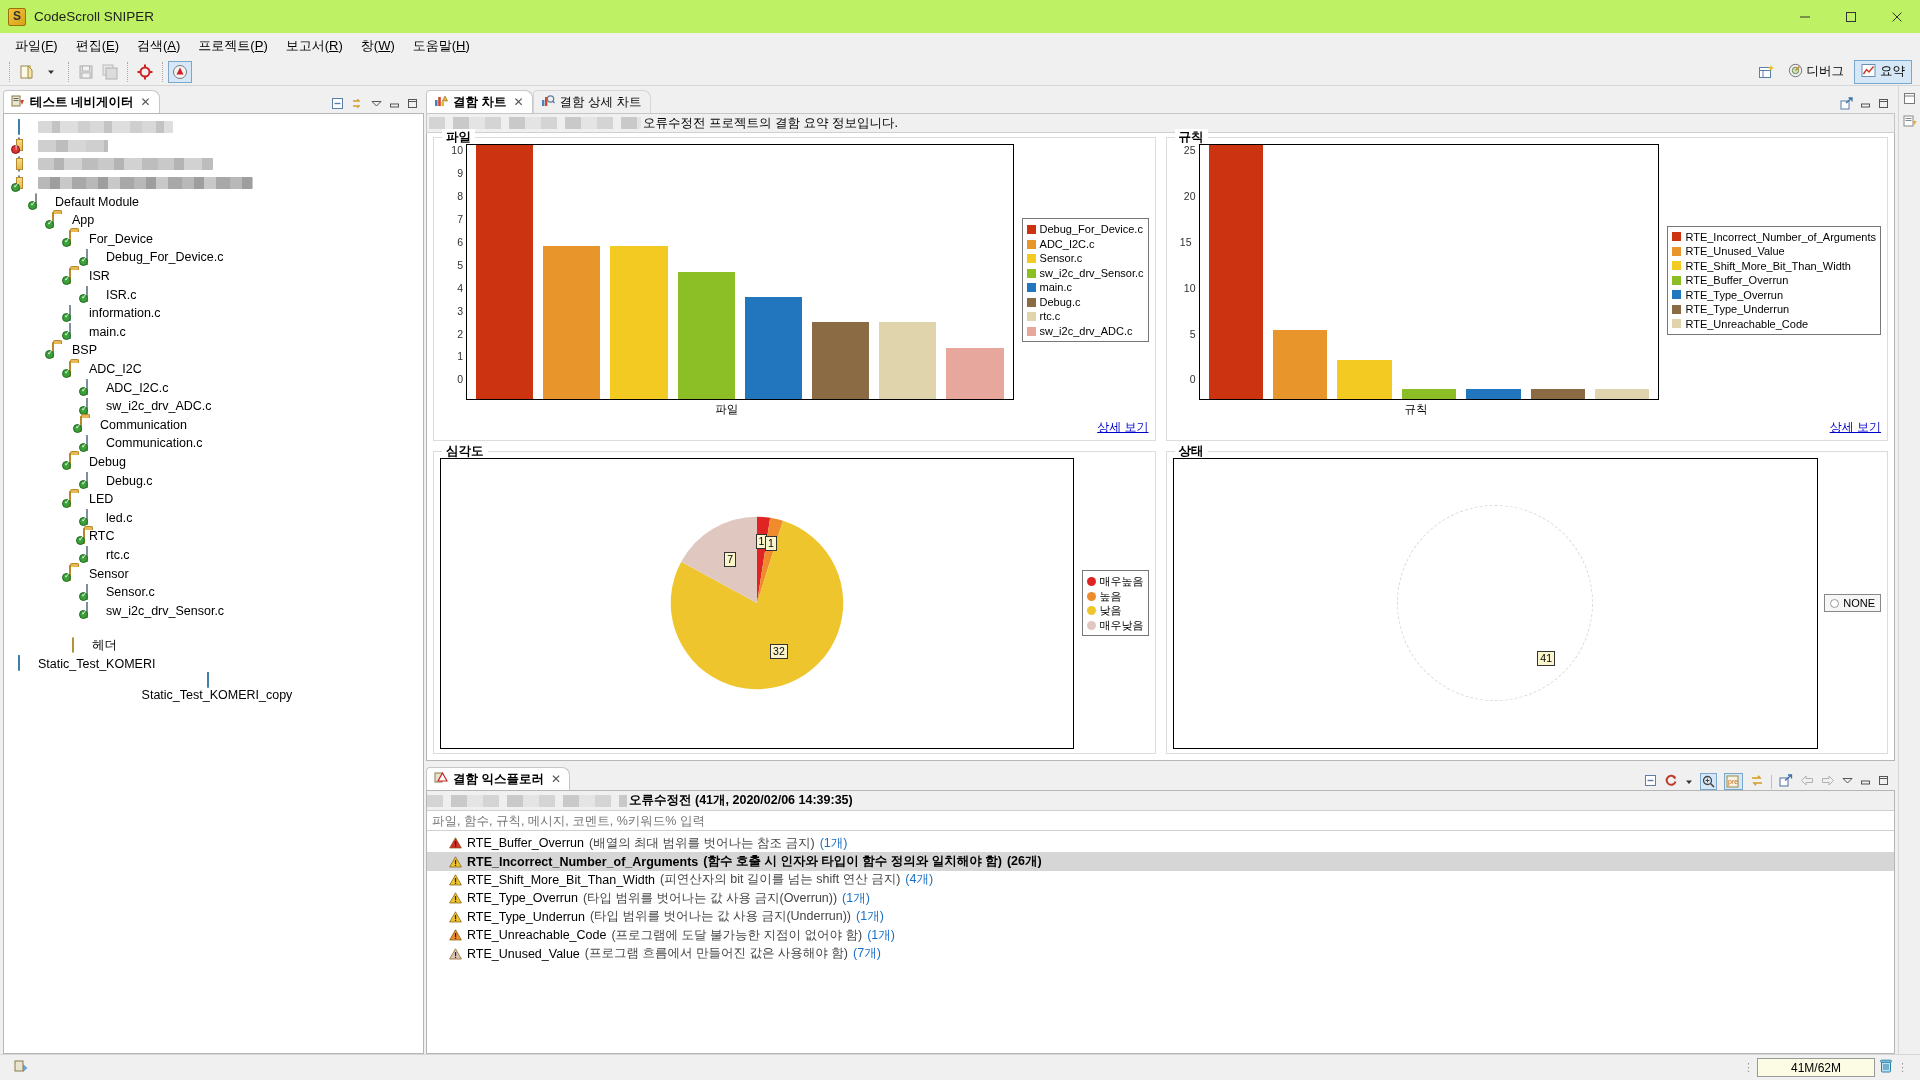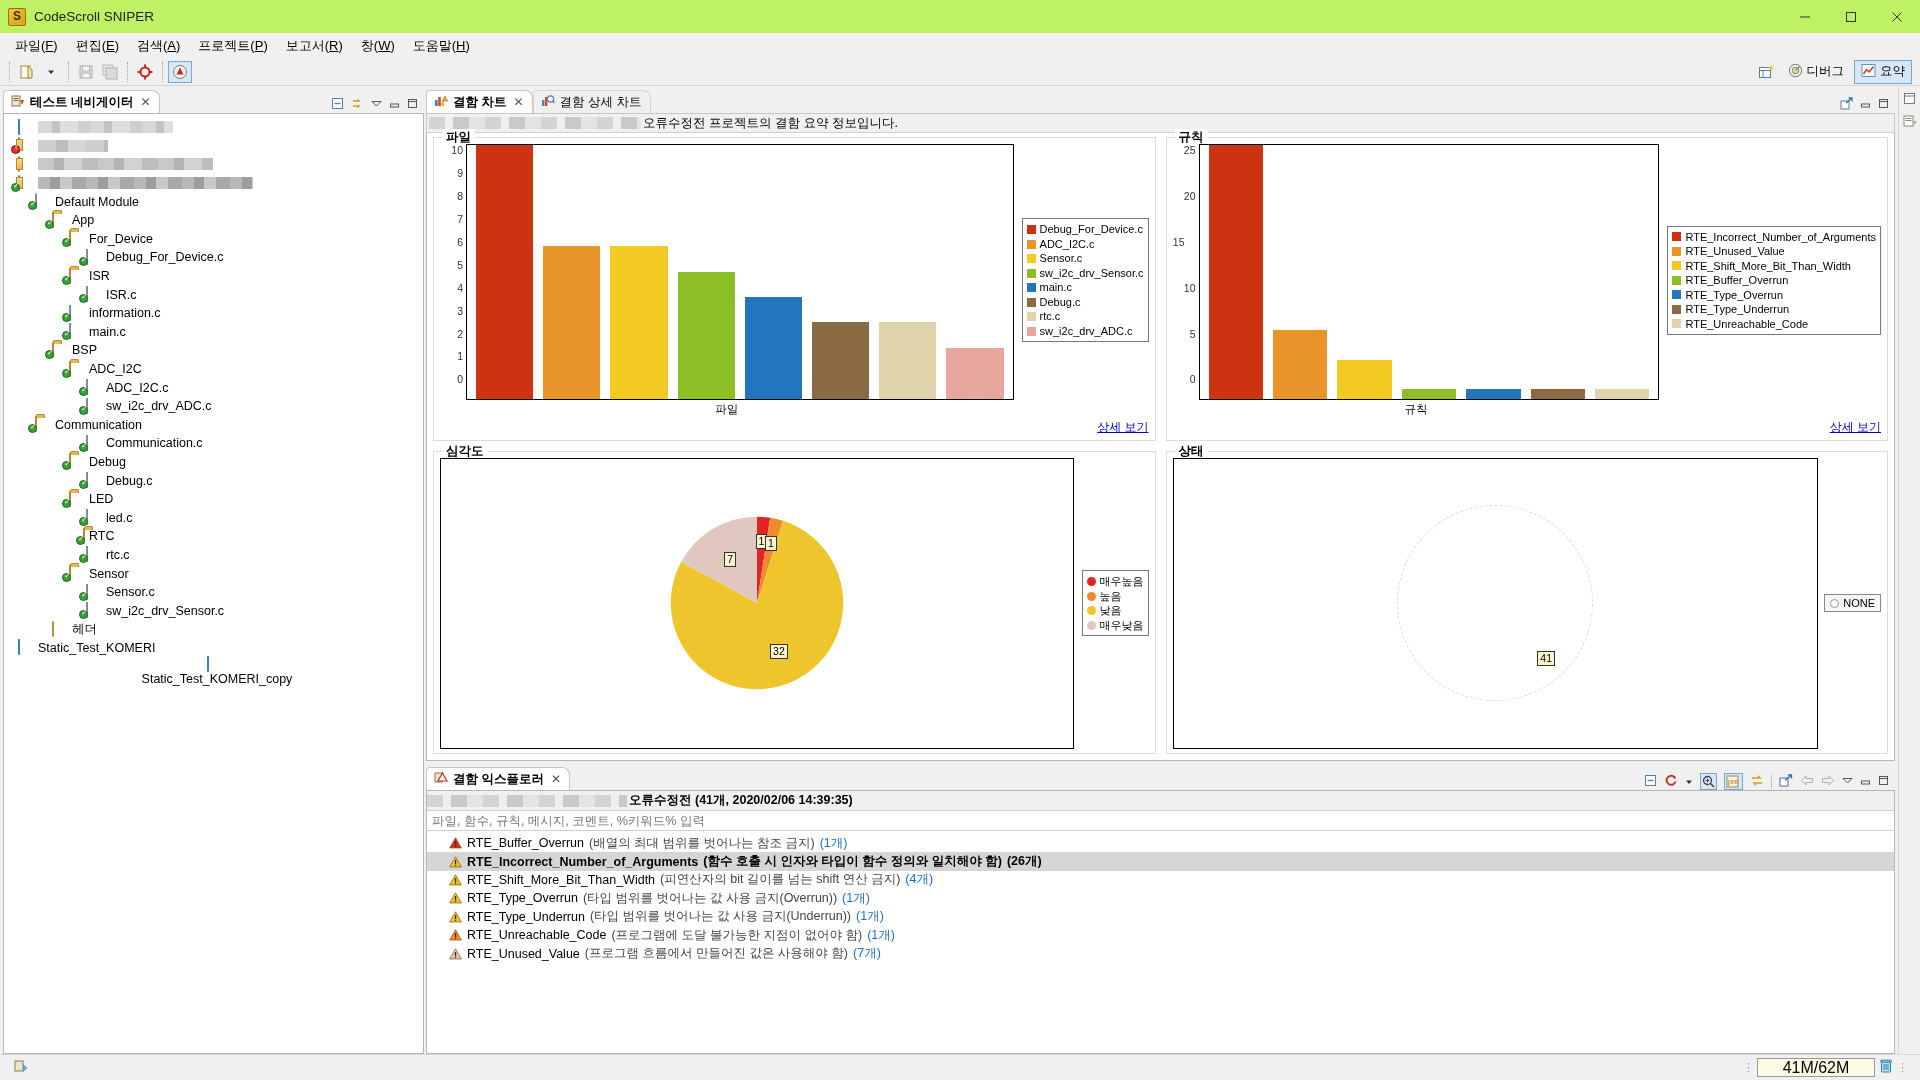--- a/index.html
+++ b/index.html
@@ -125,21 +125,21 @@
   .warn { width:13px; height:12px; position:relative; flex:none; }
   .ename { color:#000; }
   .edesc { color:#444; }
   .ecount { color:#1a6fc4; }
   .eitem.sel .ename, .eitem.sel .edesc, .eitem.sel .ecount { font-weight:bold; color:#000; }
   
   .statusbar { height:26px; background:#f0f0f0; display:flex; align-items:center;
                border-top:1px solid #d6d6d6; }
   .heapbox { margin-left:auto; display:flex; align-items:center; gap:3px; padding-right:12px; }
   .heapfield { width:118px; height:19px; background:#fcfbe3; border:1px solid #9a9a9a;
-               font-size:16px; display:flex; align-items:center; justify-content:center; }
+               font-size:12px; display:flex; align-items:center; justify-content:center; }
   
   .edgestrip { width:22px; background:#f0f0f0; border-left:1px solid #d6d6d6;
                display:flex; flex-direction:column; align-items:center; gap:6px; padding-top:6px; }
 </style>
 </head>
 <body>
 
 <div class="titlebar">
   <div class="tb-icon"></div>
   <div class="tb-title">CodeScroll SNIPER</div>
@@ -355,21 +355,21 @@
               <span>ADC_I2C</span>
             </div>
             <div class="trow" style="padding-left: 82px;">
               <span class="ic"><span style="position:relative;display:inline-block;"><span class="ico-file"><span class="ovl"></span></span></span></span>
               <span>ADC_I2C.c</span>
             </div>
             <div class="trow" style="padding-left: 82px;">
               <span class="ic"><span style="position:relative;display:inline-block;"><span class="ico-file"><span class="ovl"></span></span></span></span>
               <span>sw_i2c_drv_ADC.c</span>
             </div>
-            <div class="trow" style="padding-left: 31px;">
+            <div class="trow" style="padding-left: 76px;">
               <span class="ic"><span style="position:relative;display:inline-block;"><span class="ico-folder"><span class="ovl"></span></span></span></span>
               <span>Communication</span>
             </div>
             <div class="trow" style="padding-left: 82px;">
               <span class="ic"><span style="position:relative;display:inline-block;"><span class="ico-file"><span class="ovl"></span></span></span></span>
               <span>Communication.c</span>
             </div>
             <div class="trow" style="padding-left: 65px;">
               <span class="ic"><span style="position:relative;display:inline-block;"><span class="ico-folder"><span class="ovl"></span></span></span></span>
               <span>Debug</span>
@@ -399,21 +399,21 @@
               <span>Sensor</span>
             </div>
             <div class="trow" style="padding-left: 82px;">
               <span class="ic"><span style="position:relative;display:inline-block;"><span class="ico-file"><span class="ovl"></span></span></span></span>
               <span>Sensor.c</span>
             </div>
             <div class="trow" style="padding-left: 82px;">
               <span class="ic"><span style="position:relative;display:inline-block;"><span class="ico-file"><span class="ovl"></span></span></span></span>
               <span>sw_i2c_drv_Sensor.c</span>
             </div>
-            <div class="trow" style="padding-left: 48px;">
+            <div class="trow" style="padding-left: 68px; margin-top: 16px;">
               <span class="ic"><span style="position:relative;display:inline-block;"><span class="ico-hdr"></span></span></span>
               <span>헤더</span>
             </div>
             <div class="trow" style="padding-left: 14px;">
               <span class="ic"><span style="position:relative;display:inline-block;"><span class="ico-bin"></span></span></span>
               <span>Static_Test_KOMERI</span>
             </div>
             <div class="trow" style="padding-left: 7px; flex-direction: column;">
               <span class="ic"><span style="position:relative;display:inline-block;"><span class="ico-bin"></span></span></span>
               <span>Static_Test_KOMERI_copy</span>
@@ -553,21 +553,21 @@
 
           <div class="group" style="flex:1;">
             <div class="glabel">규칙</div>
             <div class="plotwrap">
               <div class="barchart">
                 <div style="display:flex;flex-direction:column;flex:1;min-width:0;">
                   <div style="display:flex;flex:1;min-height:0;">
                     <div class="yaxis" id="yaxis1">
                         <div style="padding-right: 3px;">25</div>
                         <div style="padding-right: 3px;">20</div>
-                        <div style="padding-right: 14px;">15</div>
+                        <div style="padding-right: 7px;">15</div>
                         <div style="padding-right: 3px;">10</div>
                         <div style="padding-right: 3px;">5</div>
                         <div style="padding-right: 3px;">0</div>
                       </div>
                     <div class="plotarea" id="bars1">
                         <div class="bar" title="RTE_Incorrect_Number_of_Arguments: 26" style="height: 100%; background: rgb(204, 51, 17);"></div>
                         <div class="bar" title="RTE_Unused_Value: 7" style="height: 26.9231%; background: rgb(232, 150, 43);"></div>
                         <div class="bar" title="RTE_Shift_More_Bit_Than_Width: 4" style="height: 15.3846%; background: rgb(242, 202, 33);"></div>
                         <div class="bar" title="RTE_Buffer_Overrun: 1" style="height: 3.84615%; background: rgb(140, 191, 38);"></div>
                         <div class="bar" title="RTE_Type_Overrun: 1" style="height: 3.84615%; background: rgb(33, 118, 189);"></div>

